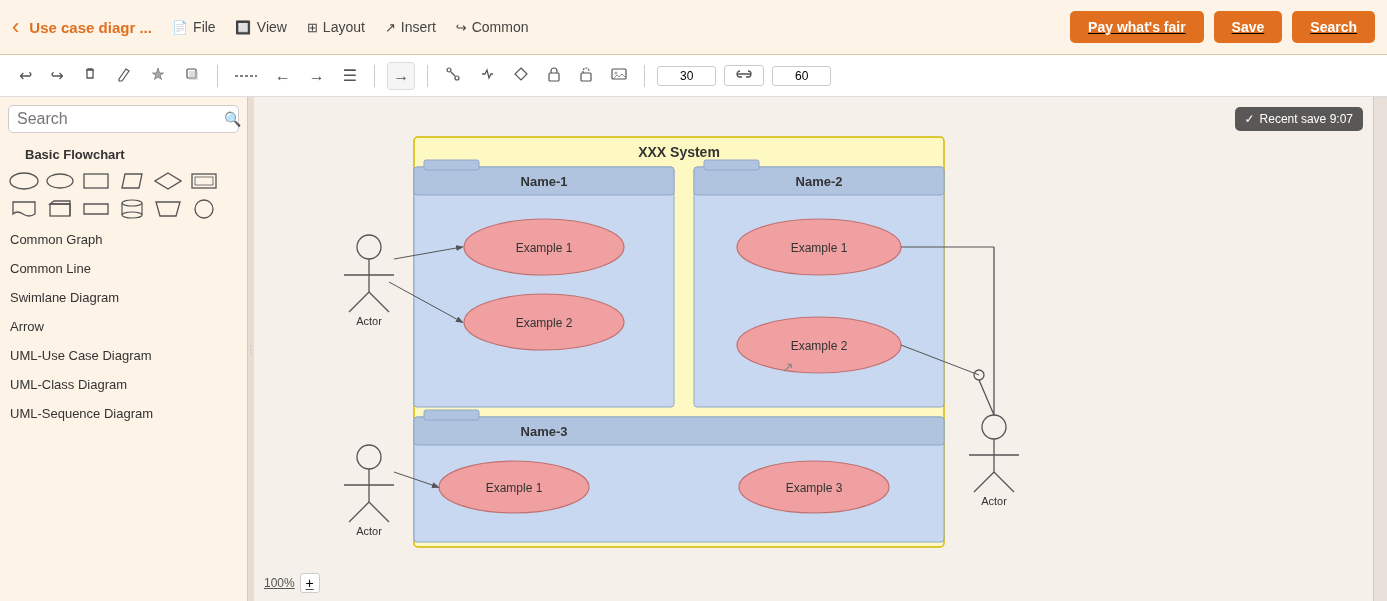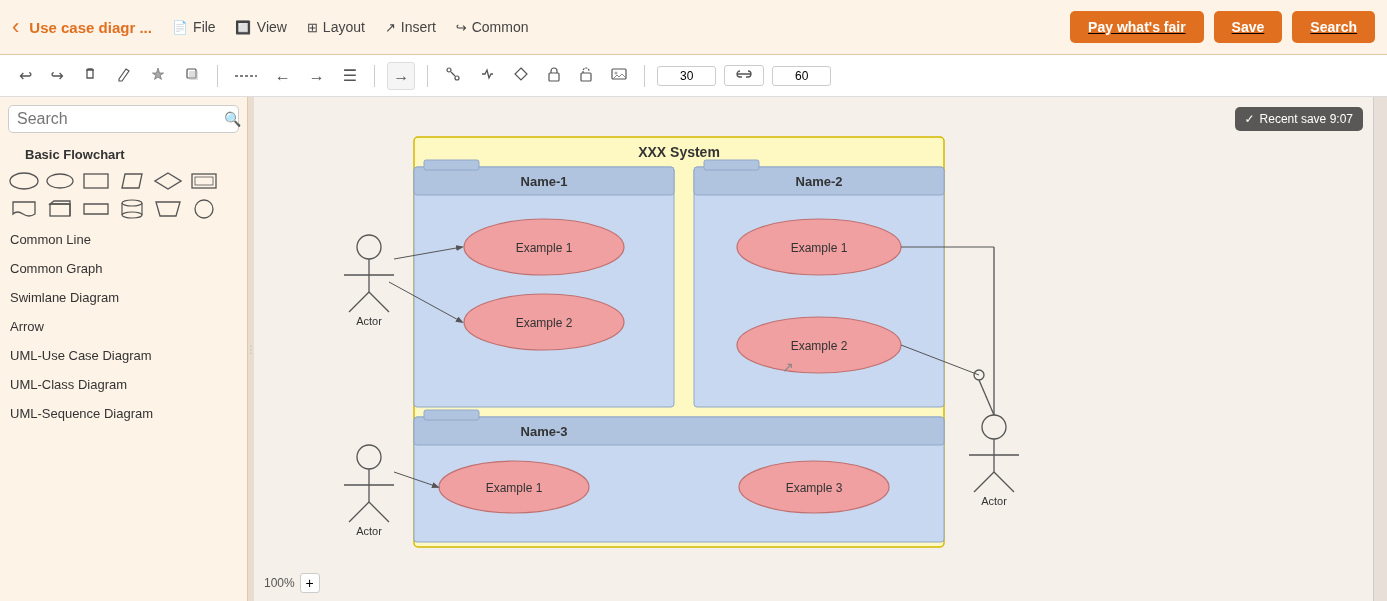--- a/index.html
+++ b/index.html
@@ -205,20 +205,21 @@
     
     .zoom-bar {
       position: absolute;
       bottom: 8px;
       left: 10px;
       display: flex;
       align-items: center;
       gap: 5px;
       font-size: 12px;
       color: #555;
+      text-decoration: underline;
     }
     .zoom-btn {
       background: white;
       border: 1px solid #ccc;
       border-radius: 3px;
       width: 20px;
       height: 20px;
       font-size: 14px;
       display: flex;
       align-items: center;
@@ -435,22 +436,22 @@
             <polygon points="6,16 22,16 26,2 2,2" stroke="#555" stroke-width="1.3" fill="none"></polygon>
           </svg>
       </div>
       <div class="sidebar-shape">
         <svg width="20" height="20">
             <circle cx="10" cy="10" r="9" stroke="#555" stroke-width="1.3" fill="none"></circle>
           </svg>
       </div>
     </div>
 
+    <div class="sidebar-section-item">Common Graph</div>
     <div class="sidebar-section-item">Common Line</div>
-    <div class="sidebar-section-item">Common Graph</div>
     <div class="sidebar-section-item">Swimlane Diagram</div>
     <div class="sidebar-section-item">Arrow</div>
     <div class="sidebar-section-item">UML-Use Case Diagram</div>
     <div class="sidebar-section-item">UML-Class Diagram</div>
     <div class="sidebar-section-item">UML-Sequence Diagram</div>
   </div>
 
   <div class="sidebar-divider">⋮</div>
 
   <div class="canvas-area">

